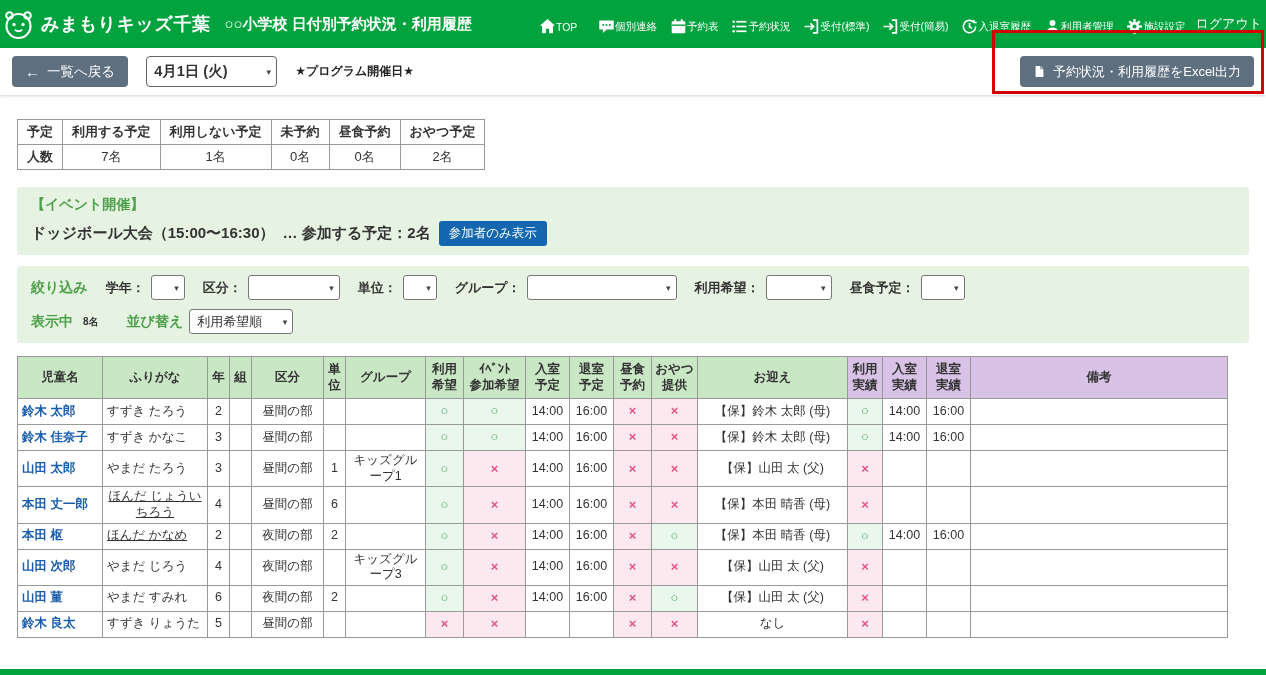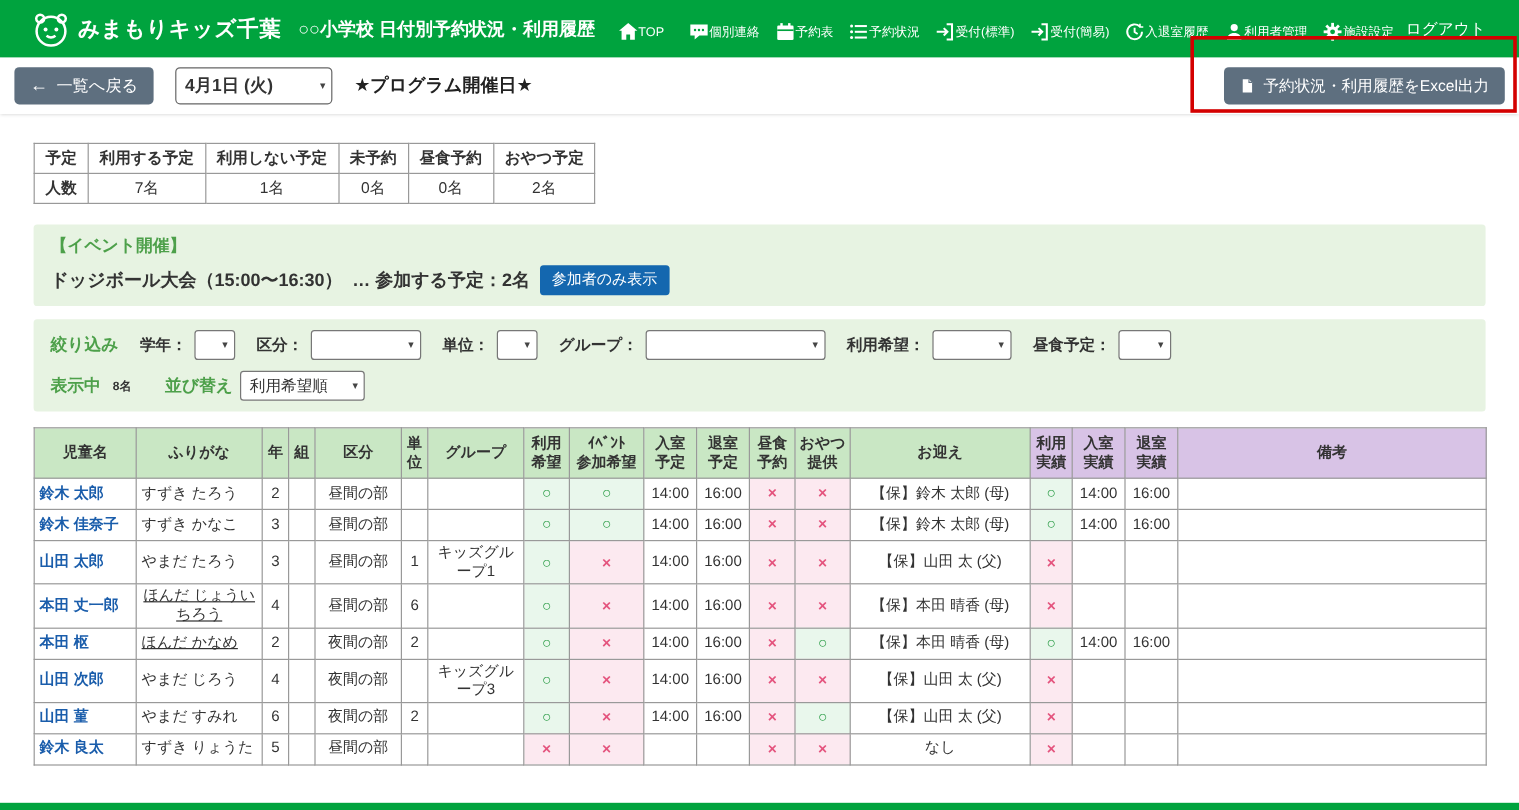--- a/index.html
+++ b/index.html
@@ -3,47 +3,47 @@
 <meta charset="utf-8">
 <style>
   * { box-sizing: border-box; margin: 0; padding: 0; }
   html, body { margin: 0; background: #fff; }
   .page {
     position: relative; width: 1266px; height: 675px; overflow: hidden;
     font-family: "Liberation Sans", "DejaVu Sans", sans-serif; color: #333; background: #fff;
   }
 
   
-  .topnav { display: flex; align-items: center; height: 48px; background: var(--nav-green, #00a33e); padding: 0 26px; color: #fff; }
+  .topnav { display: flex; align-items: center; height: 48px; background: var(--nav-green, #00a33e); padding: 0 2px; color: #fff; }
   .brand { display: flex; align-items: center; gap: 6px; flex: none; }
   .mascot svg { width: 33px; height: 33px; display: block; }
   .brand-name { font-size: 18px; font-weight: bold; letter-spacing: .5px; white-space: nowrap; }
   .page-title { font-size: 15px; font-weight: bold; margin-left: 14px; white-space: nowrap; }
   .nav-items { margin-left: auto; display: flex; align-items: flex-start; gap: 13px; }
   .nav-item { display: flex; flex-direction: row; align-items: center; cursor: pointer; padding-top: 4px; min-width: 46px; }
   .nav-icon svg { width: 17px; height: 17px; display: block; }
   .nav-label { font-size: 10.5px; margin-top: 2px; white-space: nowrap; }
   .logout { color: #fff; font-size: 13px; margin: 0 2px 0 10px; white-space: nowrap; cursor: pointer; text-decoration: none; align-self: center; }
 
   
   .toolbar { display: flex; align-items: center; height: 47px; padding: 0 12px; background: #fff; box-shadow: 0 1px 3px rgba(0,0,0,.18); position: relative; z-index: 2; }
   .btn { display: inline-flex; align-items: center; gap: 7px; border: none; cursor: pointer; font-family: inherit; }
   .btn.slate { background: var(--button-slate, #5e6f7f); color: #fff; font-size: 13.5px; height: 31px; padding: 0 13px; border-radius: 4px; }
   .btn.blue { background: var(--button-blue, #1467af); color: #fff; font-size: 12.5px; height: 25px; padding: 0 10px; border-radius: 3px; }
   .back-arrow { font-size: 15px; line-height: 1; }
   .sel { display: inline-flex; align-items: center; justify-content: space-between; background: #fff; border: 1px solid #777; border-radius: 3px; height: 25px; padding: 0 5px 0 7px; font-size: 13px; cursor: pointer; }
   .chev { font-size: 9px; color: #444; margin-left: 5px; flex: none; }
   .date-sel { height: 31px; width: 131px; margin-left: 18px; border-radius: 4px; border-color: #666; }
   .date-sel .sel-val { font-weight: bold; font-size: 14.5px; }
-  .program { font-weight: bold; font-size: 15px; margin-left: 18px; color: #222; white-space: nowrap; }
+  .program { font-weight: bold; font-size: 12px; margin-left: 18px; color: #222; white-space: nowrap; }
   .btn.excel { margin-left: auto; font-size: 13px; }
   .file-ic svg { width: 13px; height: 15px; display: block; }
 
   
-  .content { padding: 24px 28px 0; }
+  .content { padding: 24px 17px 0; }
   .summary { border-collapse: collapse; font-size: 13px; }
   .summary th, .summary td { border: 1px solid #999; background: #fff; padding: 3px 9px; text-align: center; white-space: nowrap; }
   .summary th { font-weight: bold; }
 
   .panel { background: var(--panel-green, #e7f3e2); border-radius: 3px; padding: 9px 14px; margin-top: 17px; }
   .green-head { color: var(--title-green, #4da04a); font-weight: bold; font-size: 14px; white-space: nowrap; }
   .event-line { display: flex; align-items: center; gap: 8px; margin-top: 7px; }
   .event-name { font-weight: bold; font-size: 15px; color: #333; white-space: nowrap; }
 
   .filter { margin-top: 11px; }

